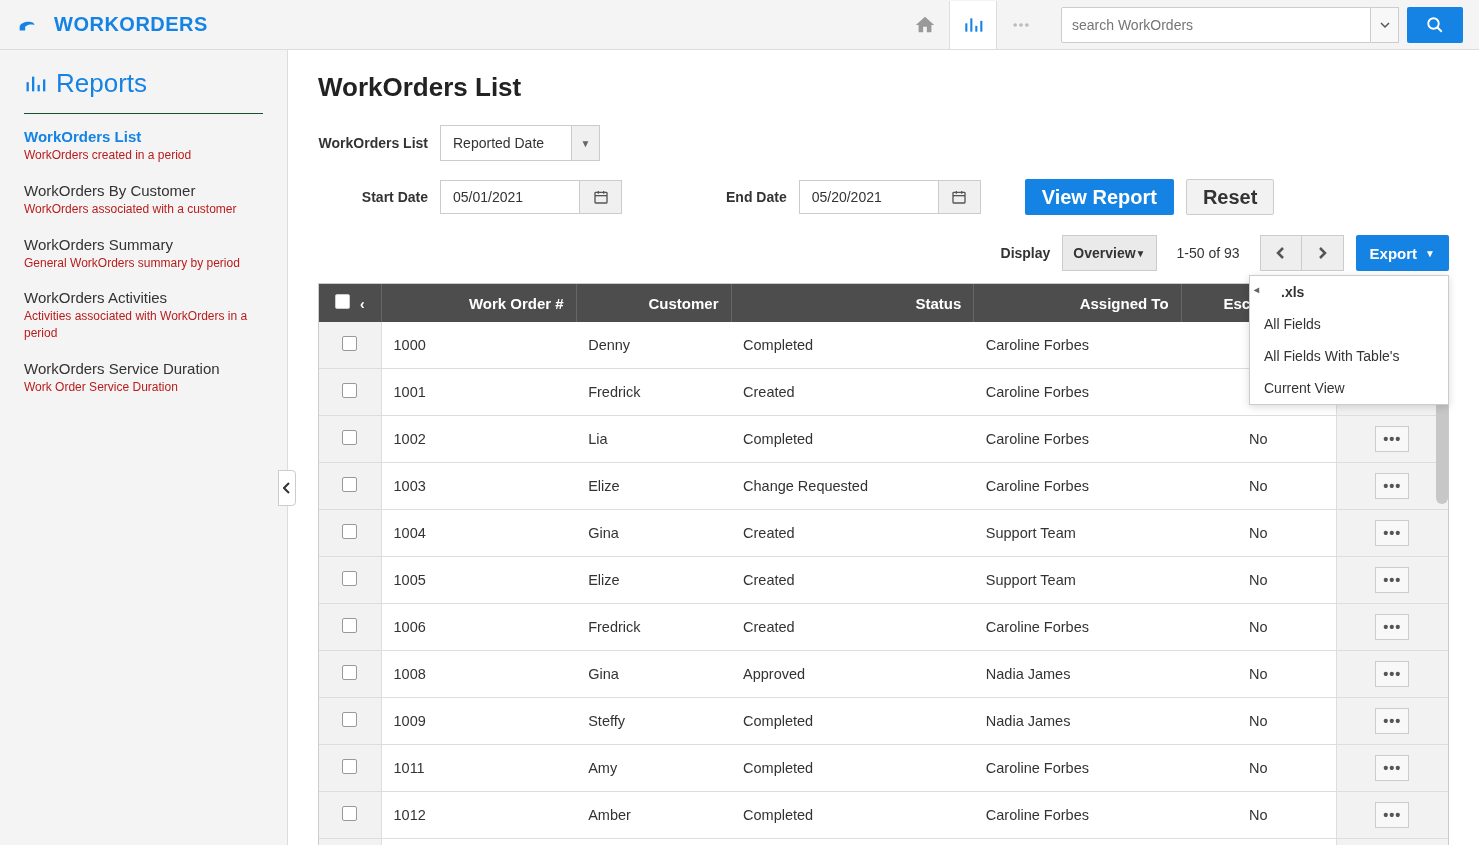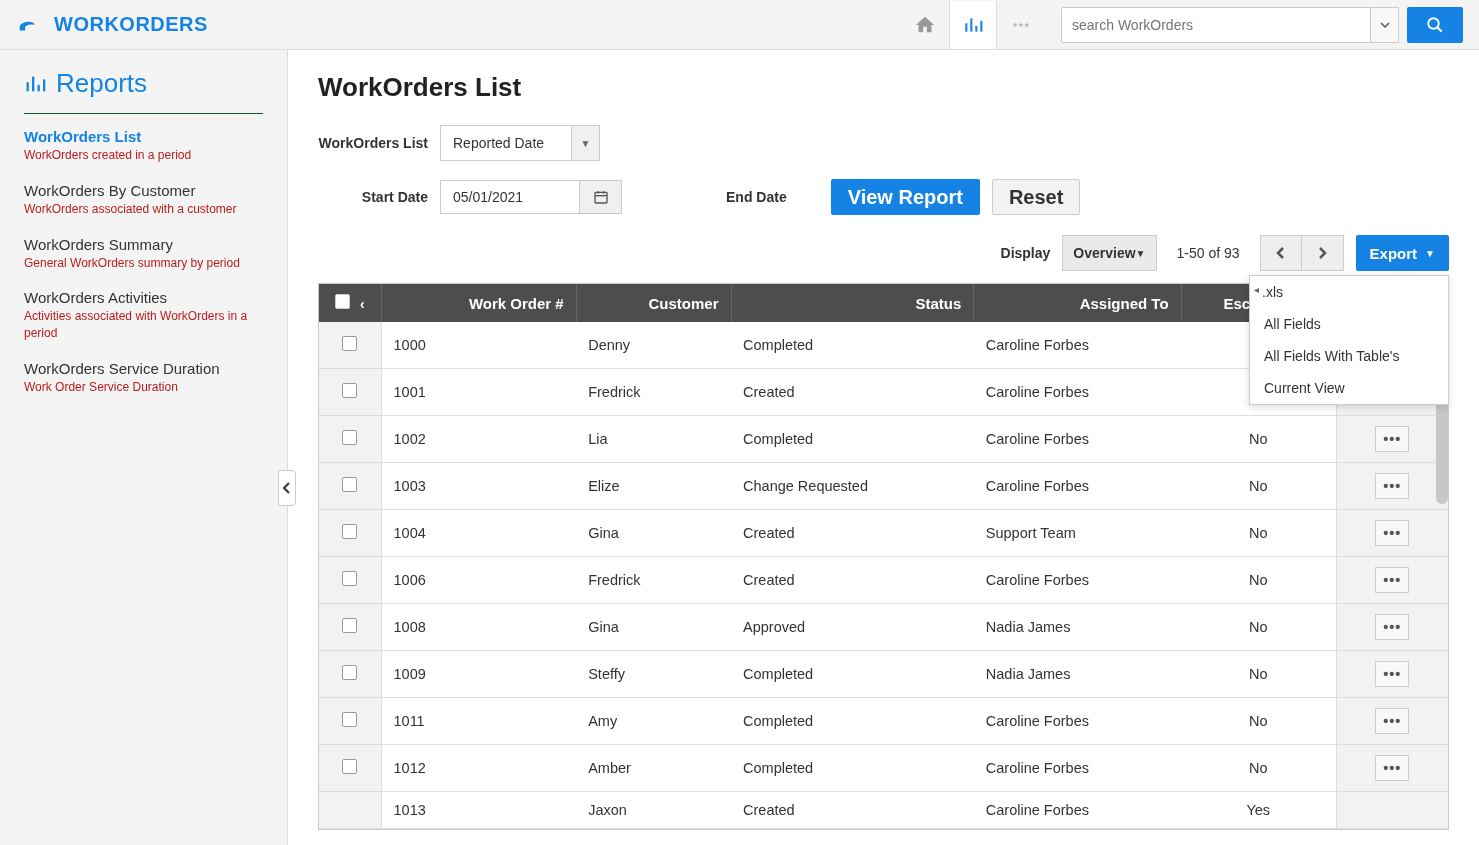--- a/index.html
+++ b/index.html
@@ -50,21 +50,21 @@
 .display-select { height: 36px; background: #eaeaea; border: 1px solid #ccc; padding: 0 10px; display: flex; align-items: center; cursor: pointer; font-weight: 600; color: #333; }
 .pager { display: flex; align-items: center; gap: 0; }
 .pager-text { font-size: 14px; color: #333; margin: 0 8px; }
 .pager-btn { width: 42px; height: 36px; border: 1px solid #ccc; background: #eee; display: flex; align-items: center; justify-content: center; cursor: pointer; color: #555; font-size: 16px; }
 .pager-btn + .pager-btn { border-left: none; }
 
 .export-wrap { position: relative; }
 .export-btn { background: #1583e3; color: #fff; height: 36px; padding: 0 14px; border: none; font-weight: 600; font-size: 15px; display: flex; align-items: center; gap: 8px; cursor: pointer; border-radius: 2px; }
 .export-menu { position: absolute; right: 0; top: 40px; background: #fff; border: 1px solid #ccc; box-shadow: 0 2px 8px rgba(0,0,0,0.15); width: 200px; z-index: 10; }
 .export-menu-item { padding: 8px 14px; font-size: 14px; color: #333; cursor: pointer; }
-.export-submenu-header { padding: 8px 6px; font-weight: 400; position: relative; }
+.export-submenu-header { padding: 8px 25px; font-weight: 700; position: relative; }
 .export-submenu-header::before { content: "◂"; position: absolute; left: 4px; font-size: 10px; color: #666; }
 .export-submenu-header span { padding-left: 6px; }
 
 .table-wrap { border: 1px solid #ccc; position: relative; }
 .table-scroll-fake { position: absolute; right: 0; top: 0; width: 12px; height: 220px; background: #c7c7c7; border-radius: 6px; }
 .tbl { width: 100%; border-collapse: collapse; }
 .tbl thead th { background: #4d4d4d; color: #fff; font-weight: 600; text-align: right; padding: 10px 12px; font-size: 15px; border-right: 1px solid #666; }
 .tbl thead th:last-child { border-right: none; }
 .tbl thead th.chk-col { width: 62px; text-align: center; }
 .tbl thead th.action-col { width: 112px; background: #4d4d4d; }
@@ -191,20 +191,31 @@
                 <rect x="3" y="5" width="18" height="16" rx="1" fill="none" stroke="#555" stroke-width="2"></rect>
                 <line x1="3" y1="10" x2="21" y2="10" stroke="#555" stroke-width="2"></line>
                 <line x1="8" y1="3" x2="8" y2="7" stroke="#555" stroke-width="2"></line>
                 <line x1="16" y1="3" x2="16" y2="7" stroke="#555" stroke-width="2"></line>
               </svg>
           </div>
         </div>
       </div>
       <div class="filter-group" style="margin-left:80px">
         <span class="filter-label">End Date</span>
+        <div class="date-ctrl">
+          <input class="date-input" value="05/20/2021" style="">
+          <div class="date-icon">
+            <svg width="16" height="16" viewBox="0 0 24 24" fill="#555">
+                <rect x="3" y="5" width="18" height="16" rx="1" fill="none" stroke="#555" stroke-width="2"></rect>
+                <line x1="3" y1="10" x2="21" y2="10" stroke="#555" stroke-width="2"></line>
+                <line x1="8" y1="3" x2="8" y2="7" stroke="#555" stroke-width="2"></line>
+                <line x1="16" y1="3" x2="16" y2="7" stroke="#555" stroke-width="2"></line>
+              </svg>
+          </div>
+        </div>
       </div>
       <div class="filter-group" style="margin-left:20px">
         <button class="btn btn-primary">View Report</button>
         <button class="btn btn-default">Reset</button>
       </div>
     </div>
 
     <div class="controls-row" style="margin-top:20px">
       <span class="display-label">Display</span>
       <div class="display-select">
@@ -298,20 +309,29 @@
               <td class="chk-cell"><span class="chk"></span></td>
               <td>1004</td>
               <td>Gina</td>
               <td>Created</td>
               <td>Support Team</td>
               <td style="text-align:center">No</td>
               <td class="action-cell"><span class="row-action">•••</span></td>
             </tr>
             <tr>
               <td class="chk-cell"><span class="chk"></span></td>
+              <td>1005</td>
+              <td>Elize</td>
+              <td>Created</td>
+              <td>Support Team</td>
+              <td style="text-align:center">No</td>
+              <td class="action-cell"><span class="row-action">•••</span></td>
+            </tr>
+            <tr>
+              <td class="chk-cell"><span class="chk"></span></td>
               <td>1006</td>
               <td>Fredrick</td>
               <td>Created</td>
               <td>Caroline Forbes</td>
               <td style="text-align:center">No</td>
               <td class="action-cell"><span class="row-action">•••</span></td>
             </tr>
             <tr>
               <td class="chk-cell"><span class="chk"></span></td>
               <td>1008</td>

